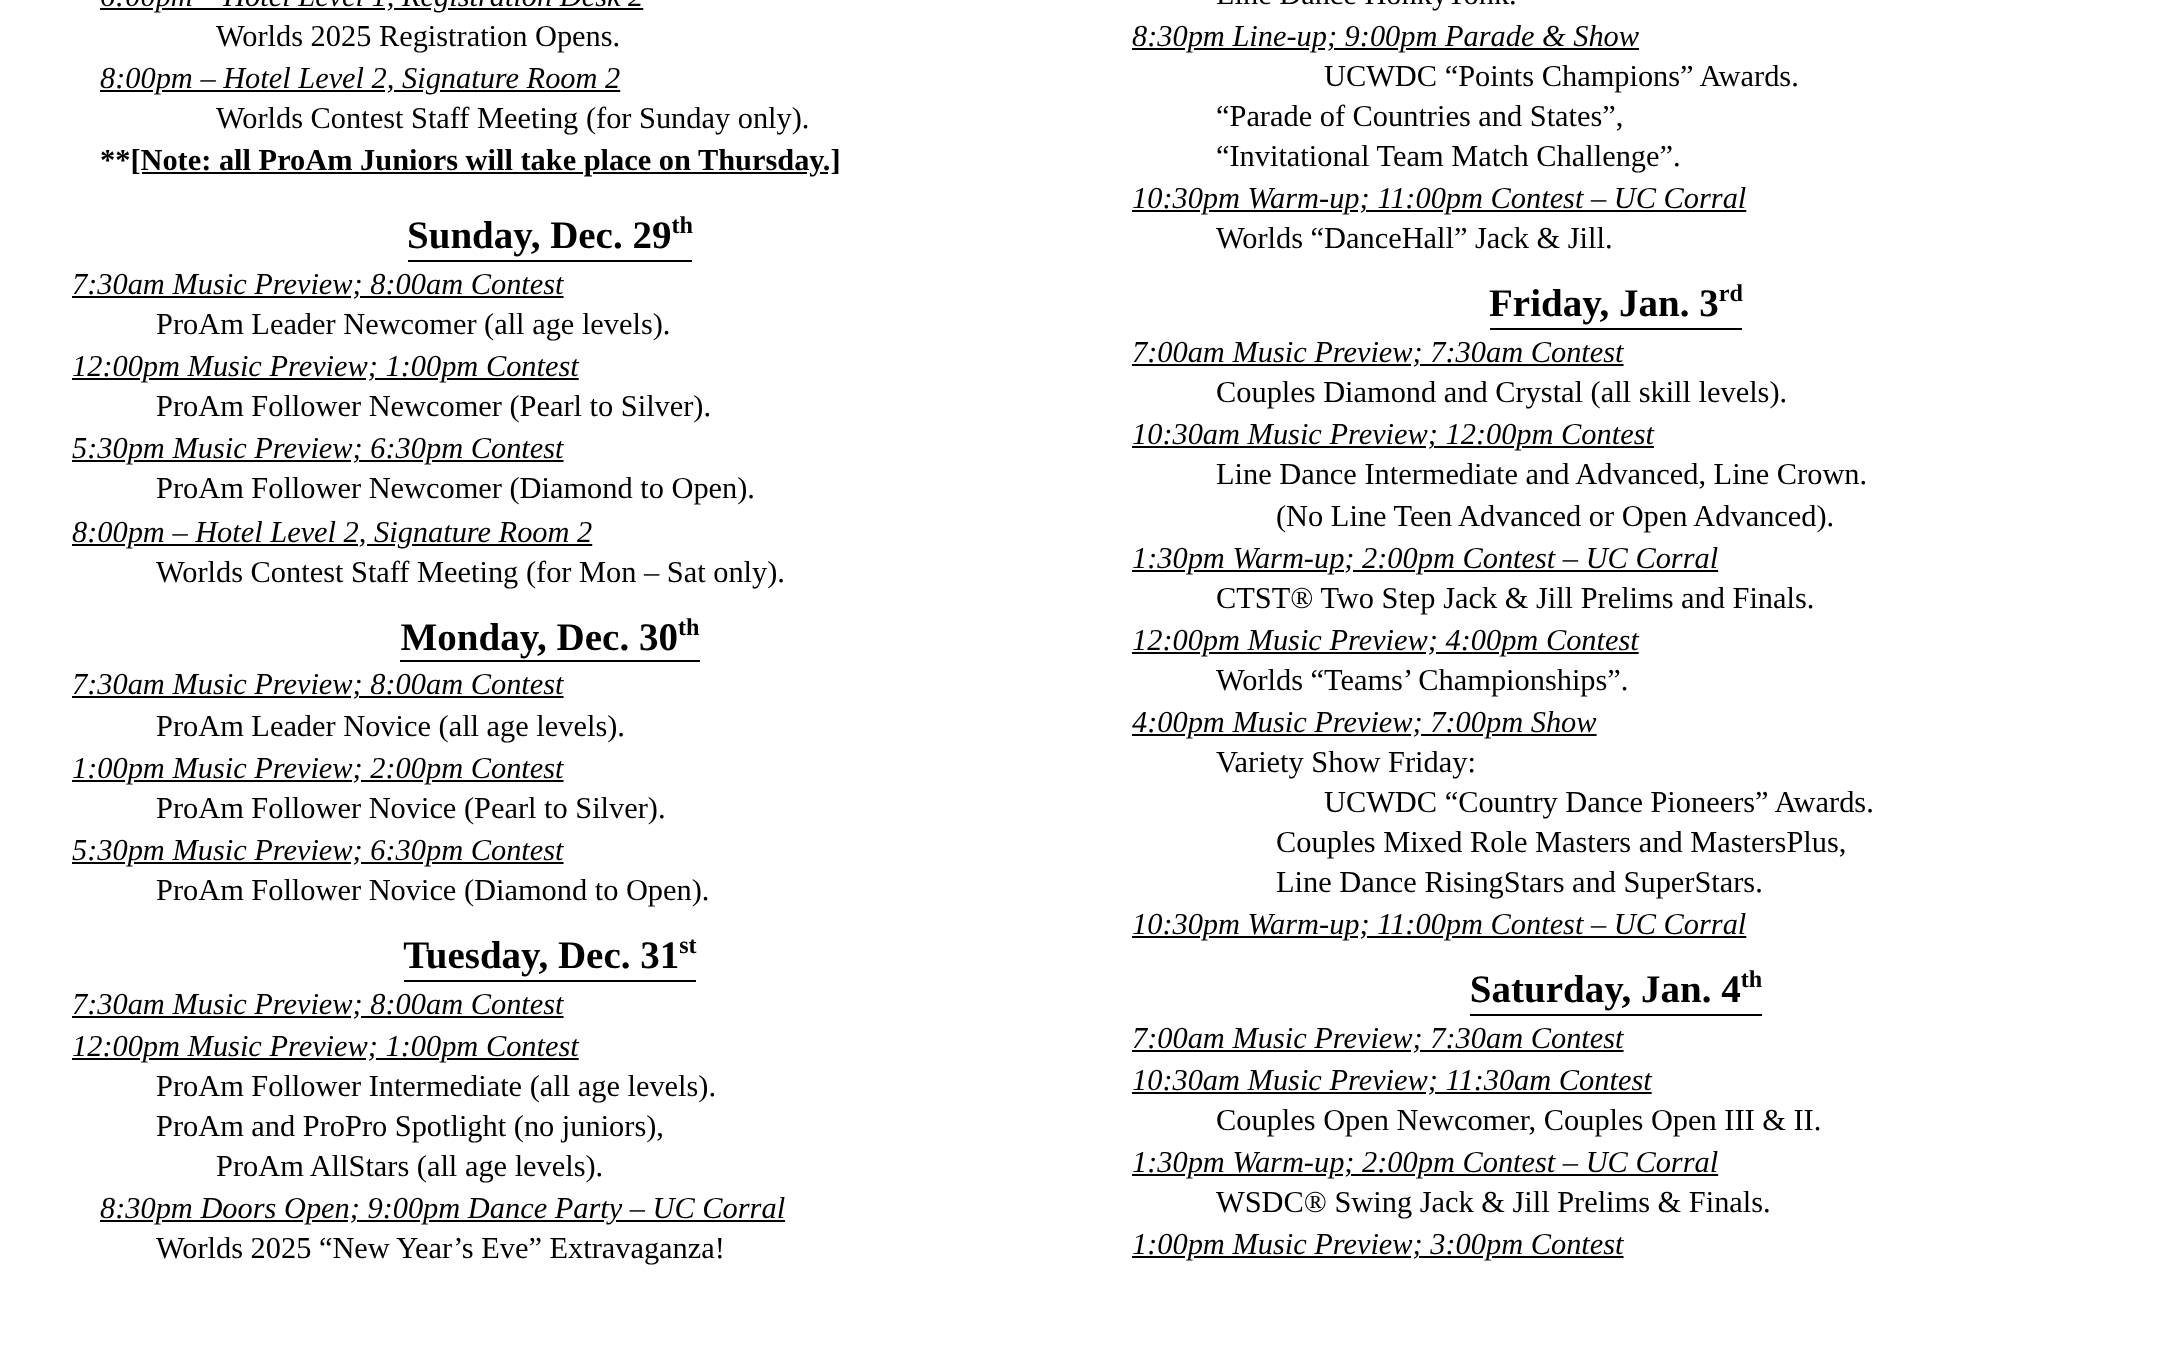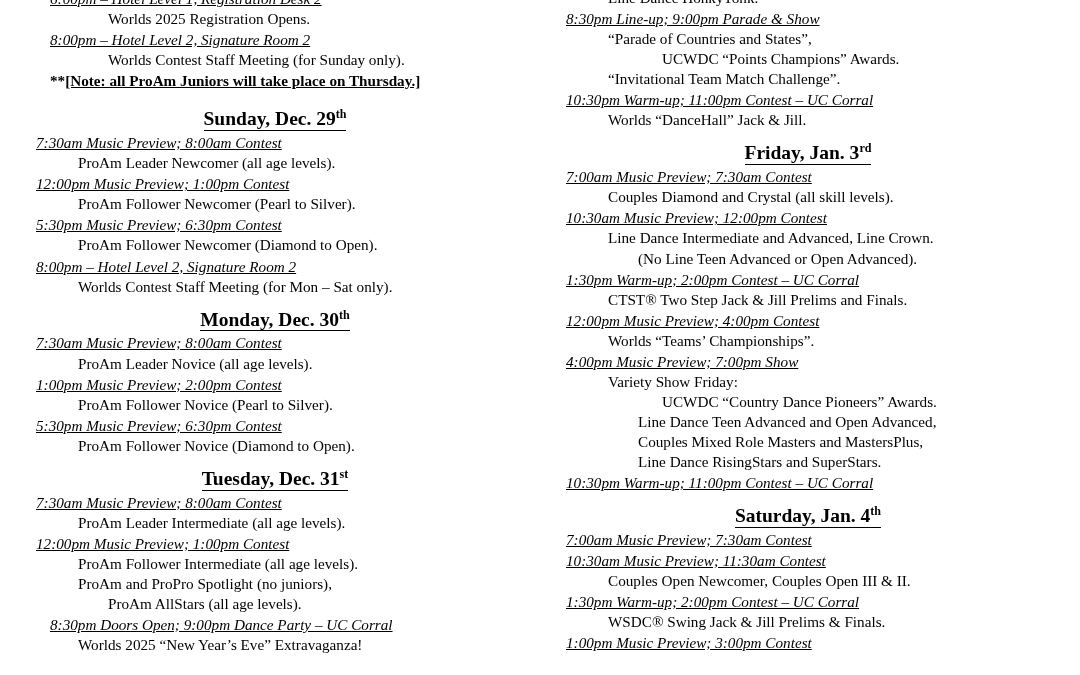--- a/index.html
+++ b/index.html
@@ -120,57 +120,55 @@
         <div class="detail">ProAm Leader Novice (all age levels).</div>
         <div class="sess">1:00pm Music Preview;  2:00pm Contest</div>
         <div class="detail">ProAm Follower Novice (Pearl to Silver).</div>
         <div class="sess">5:30pm Music Preview;  6:30pm Contest</div>
         <div class="detail">ProAm Follower Novice (Diamond to Open).</div>
       </div>
 
       <div class="day-head"><span class="u"><span>Tuesday, Dec. 31</span><sup>st</sup></span></div>
       <div>
         <div class="sess">7:30am Music Preview;  8:00am Contest</div>
-        <div class="detail">ProAm Leader Intermediate (all age levels).</div>
         <div class="sess">12:00pm Music Preview;  1:00pm Contest</div>
         <div class="detail">ProAm Follower Intermediate (all age levels).</div>
         <div class="detail">ProAm and ProPro Spotlight (no juniors),</div>
         <div class="detail d2">ProAm AllStars (all age levels).</div>
         <div class="sess ind">8:30pm Doors Open;  9:00pm Dance Party – UC Corral</div>
         <div class="detail">Worlds 2025 “New Year’s Eve” Extravaganza!</div>
       </div>
 
     </div>
 
     <div class="col col-right">
       <div class="topcut">
         <div class="detail">Line Dance HonkyTonk.</div>
         <div class="sess">8:30pm Line-up;  9:00pm Parade &amp; Show</div>
+        <div class="detail d3">UCWDC “Points Champions” Awards.</div>
         <div class="detail">“Parade of Countries and States”,</div>
-        <div class="detail d3">UCWDC “Points Champions” Awards.</div>
         <div class="detail">“Invitational Team Match Challenge”.</div>
         <div class="sess">10:30pm Warm-up;  11:00pm Contest – UC Corral</div>
         <div class="detail">Worlds “DanceHall” Jack &amp; Jill.</div>
       </div>
 
       <div class="day-head"><span class="u"><span>Friday, Jan. 3</span><sup>rd</sup></span></div>
       <div>
         <div class="sess">7:00am Music Preview;  7:30am Contest</div>
         <div class="detail">Couples Diamond and Crystal (all skill levels).</div>
         <div class="sess">10:30am Music Preview;  12:00pm Contest</div>
         <div class="detail">Line Dance Intermediate and Advanced, Line Crown.</div>
         <div class="detail d2">(No Line Teen Advanced or Open Advanced).</div>
         <div class="sess">1:30pm Warm-up;  2:00pm Contest – UC Corral</div>
         <div class="detail">CTST® Two Step Jack &amp; Jill Prelims and Finals.</div>
         <div class="sess">12:00pm Music Preview;  4:00pm Contest</div>
         <div class="detail">Worlds “Teams’ Championships”.</div>
         <div class="sess">4:00pm Music Preview;  7:00pm Show</div>
         <div class="detail">Variety Show Friday:</div>
         <div class="detail d3">UCWDC “Country Dance Pioneers” Awards.</div>
-        <div class="detail d2">Line Dance Teen Advanced and Open Advanced,</div>
         <div class="detail d2">Couples Mixed Role Masters and MastersPlus,</div>
         <div class="detail d2">Line Dance RisingStars and SuperStars.</div>
         <div class="sess">10:30pm Warm-up;  11:00pm Contest – UC Corral</div>
       </div>
 
       <div class="day-head"><span class="u"><span>Saturday, Jan. 4</span><sup>th</sup></span></div>
       <div>
         <div class="sess">7:00am Music Preview;  7:30am Contest</div>
         <div class="sess">10:30am Music Preview;  11:30am Contest</div>
         <div class="detail">Couples Open Newcomer, Couples Open III &amp; II.</div>

